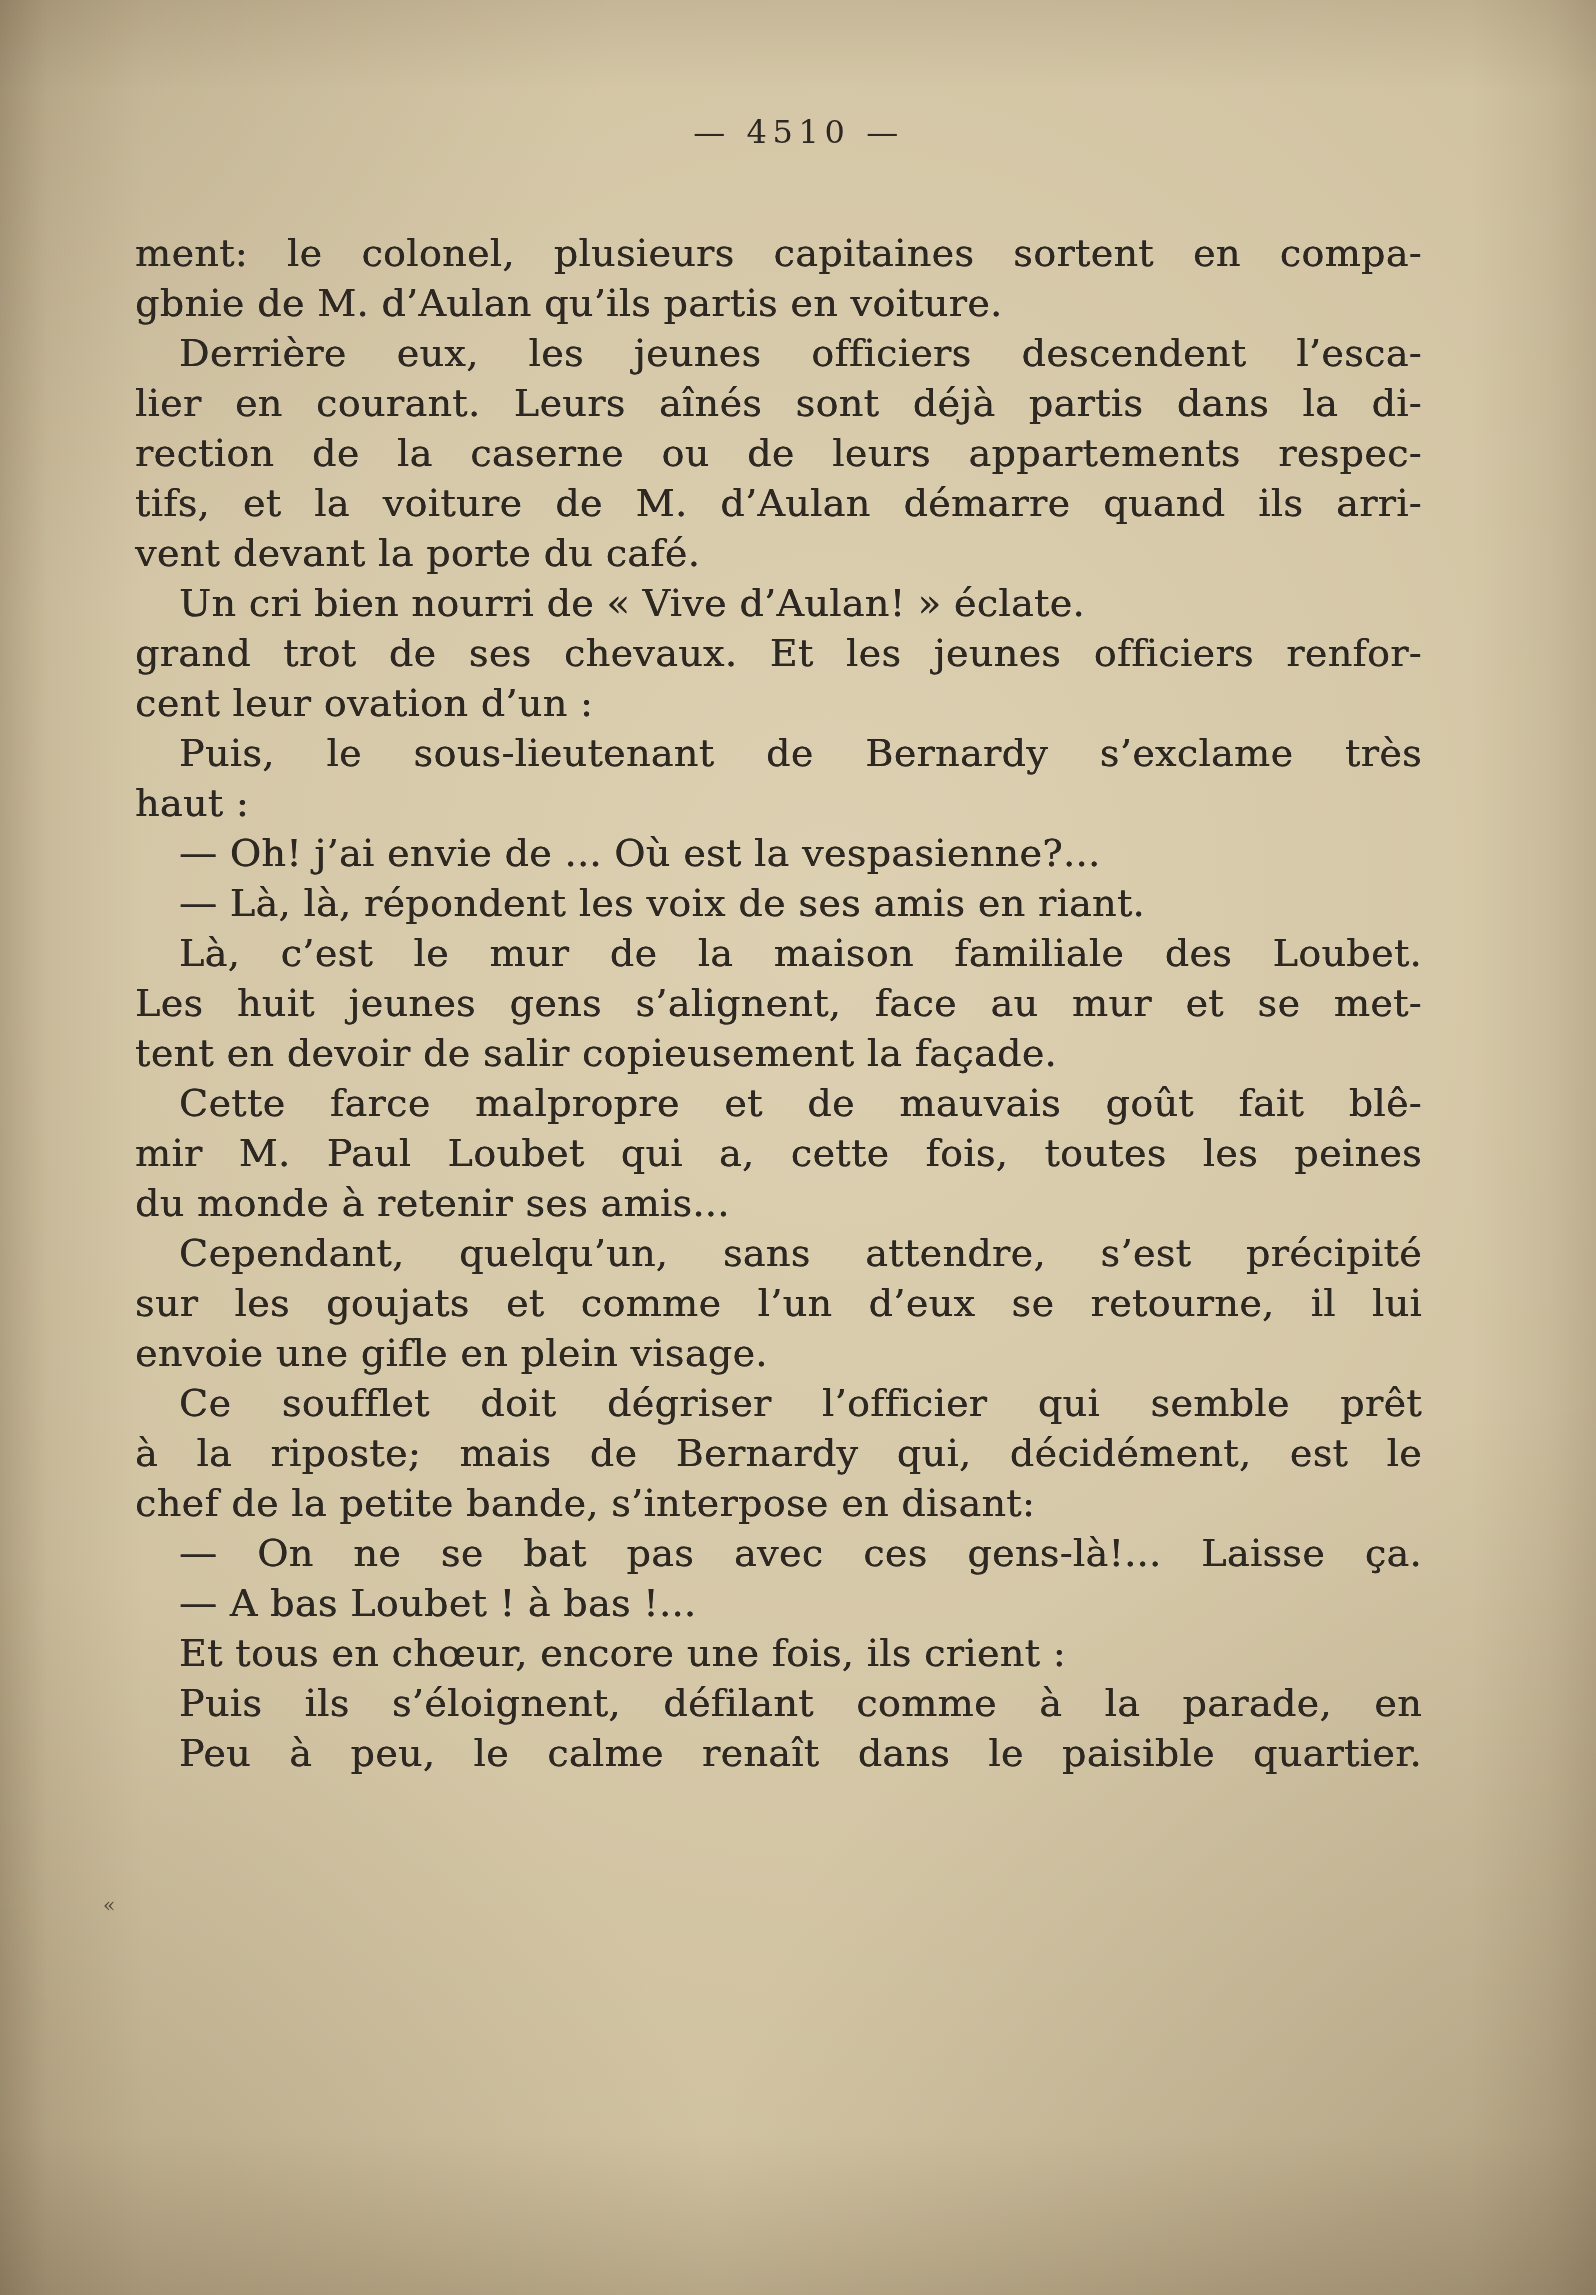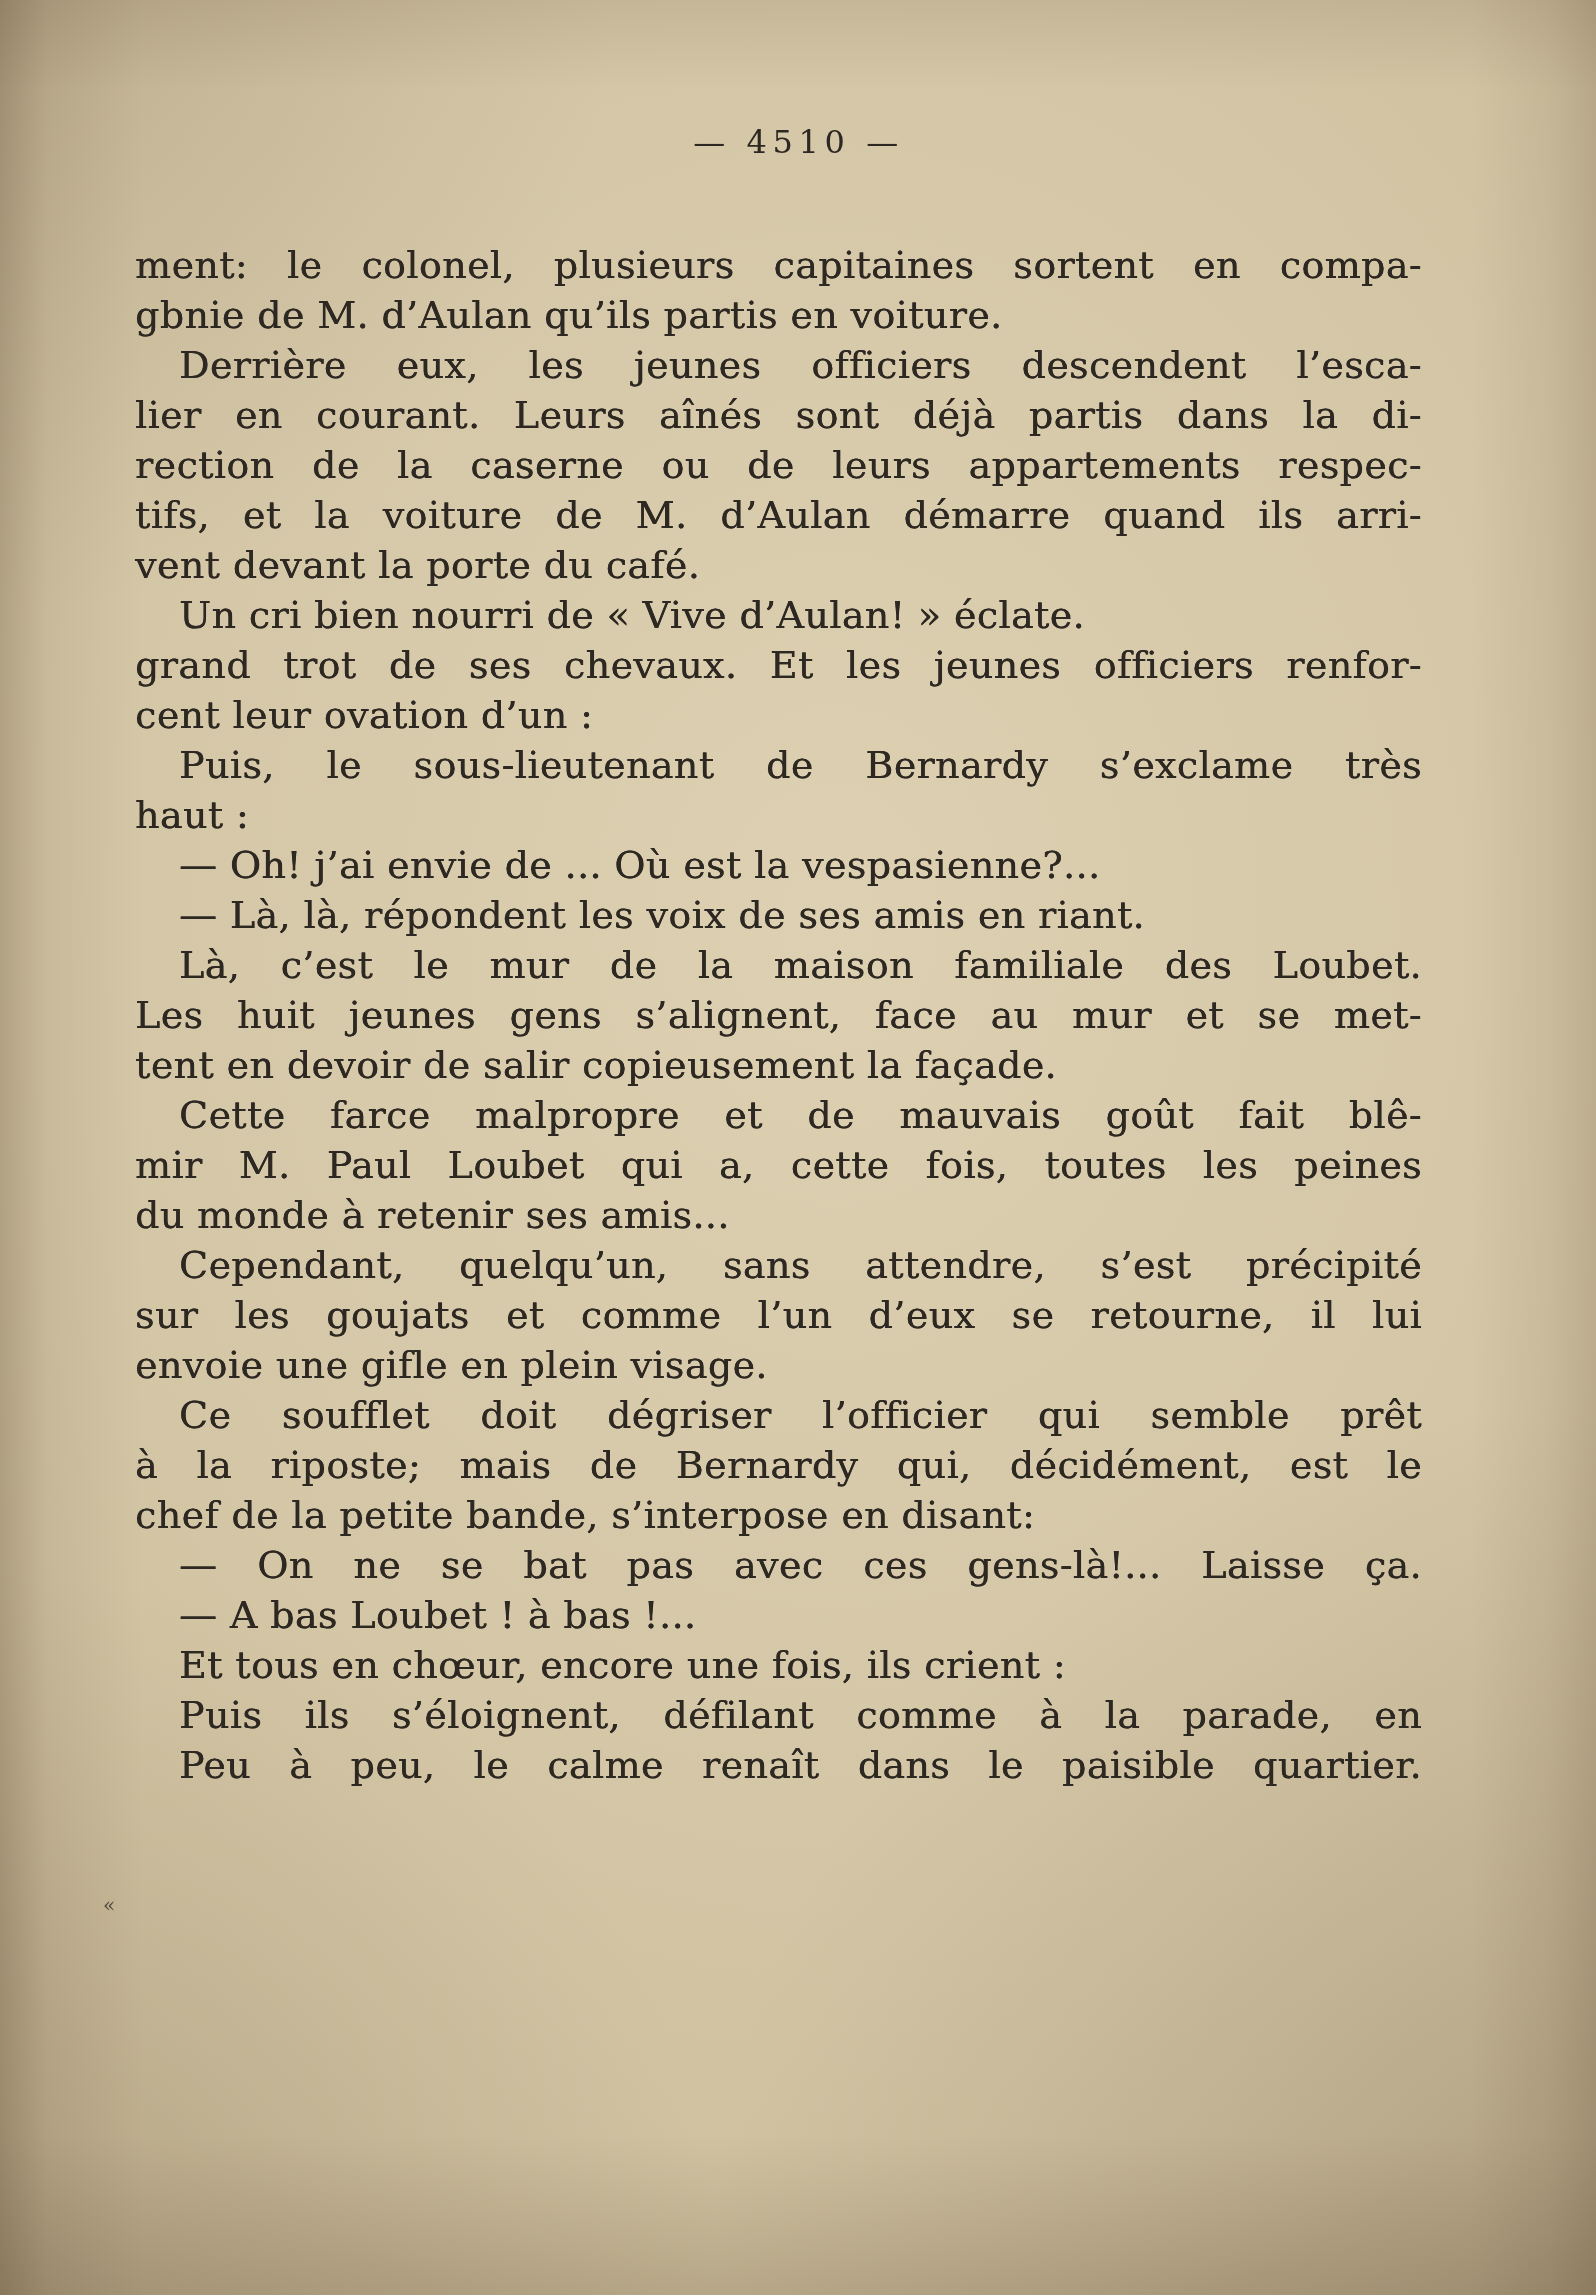--- a/index.html
+++ b/index.html
@@ -25,26 +25,25 @@
   }
   .page-number {
     position: absolute;
     top: 113px;
     left: 0;
     width: 100%;
     text-align: center;
     font-size: 32px;
     letter-spacing: 5.6px;
     color: var(--ink, #2e2822);
-    margin-top: 10px;
   }
   .text-block {
     position: absolute;
     left: 135px;
-    top: 240px;
+    top: 228px;
     width: 1287px;
     font-size: 38px;
     line-height: 50px;
     color: var(--ink, #2e2822);
     text-shadow: 0.3px 0 0 currentColor;
     letter-spacing: 0.01em;
   }
   .line { text-align: left; white-space: normal; }
   .line.justify { text-align: justify; text-align-last: justify; }
   .line.indent { text-indent: 44px; }

